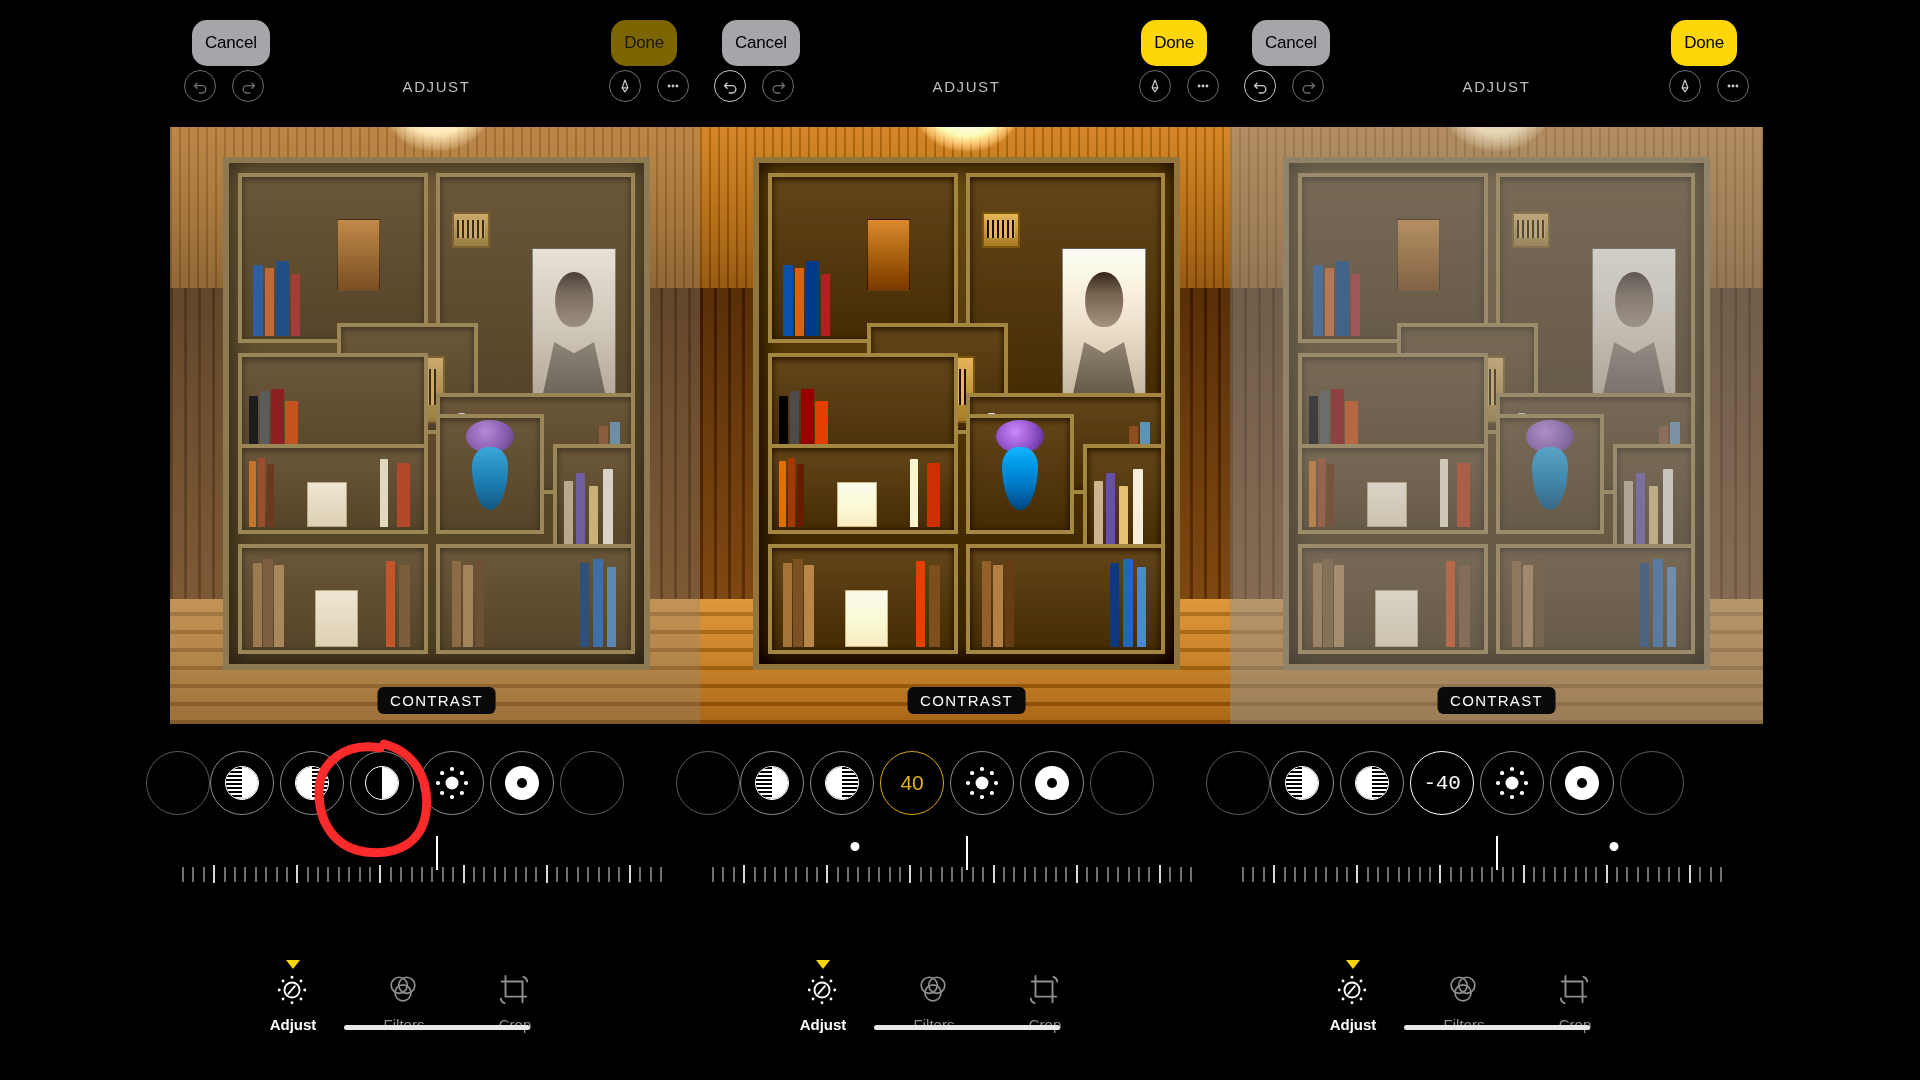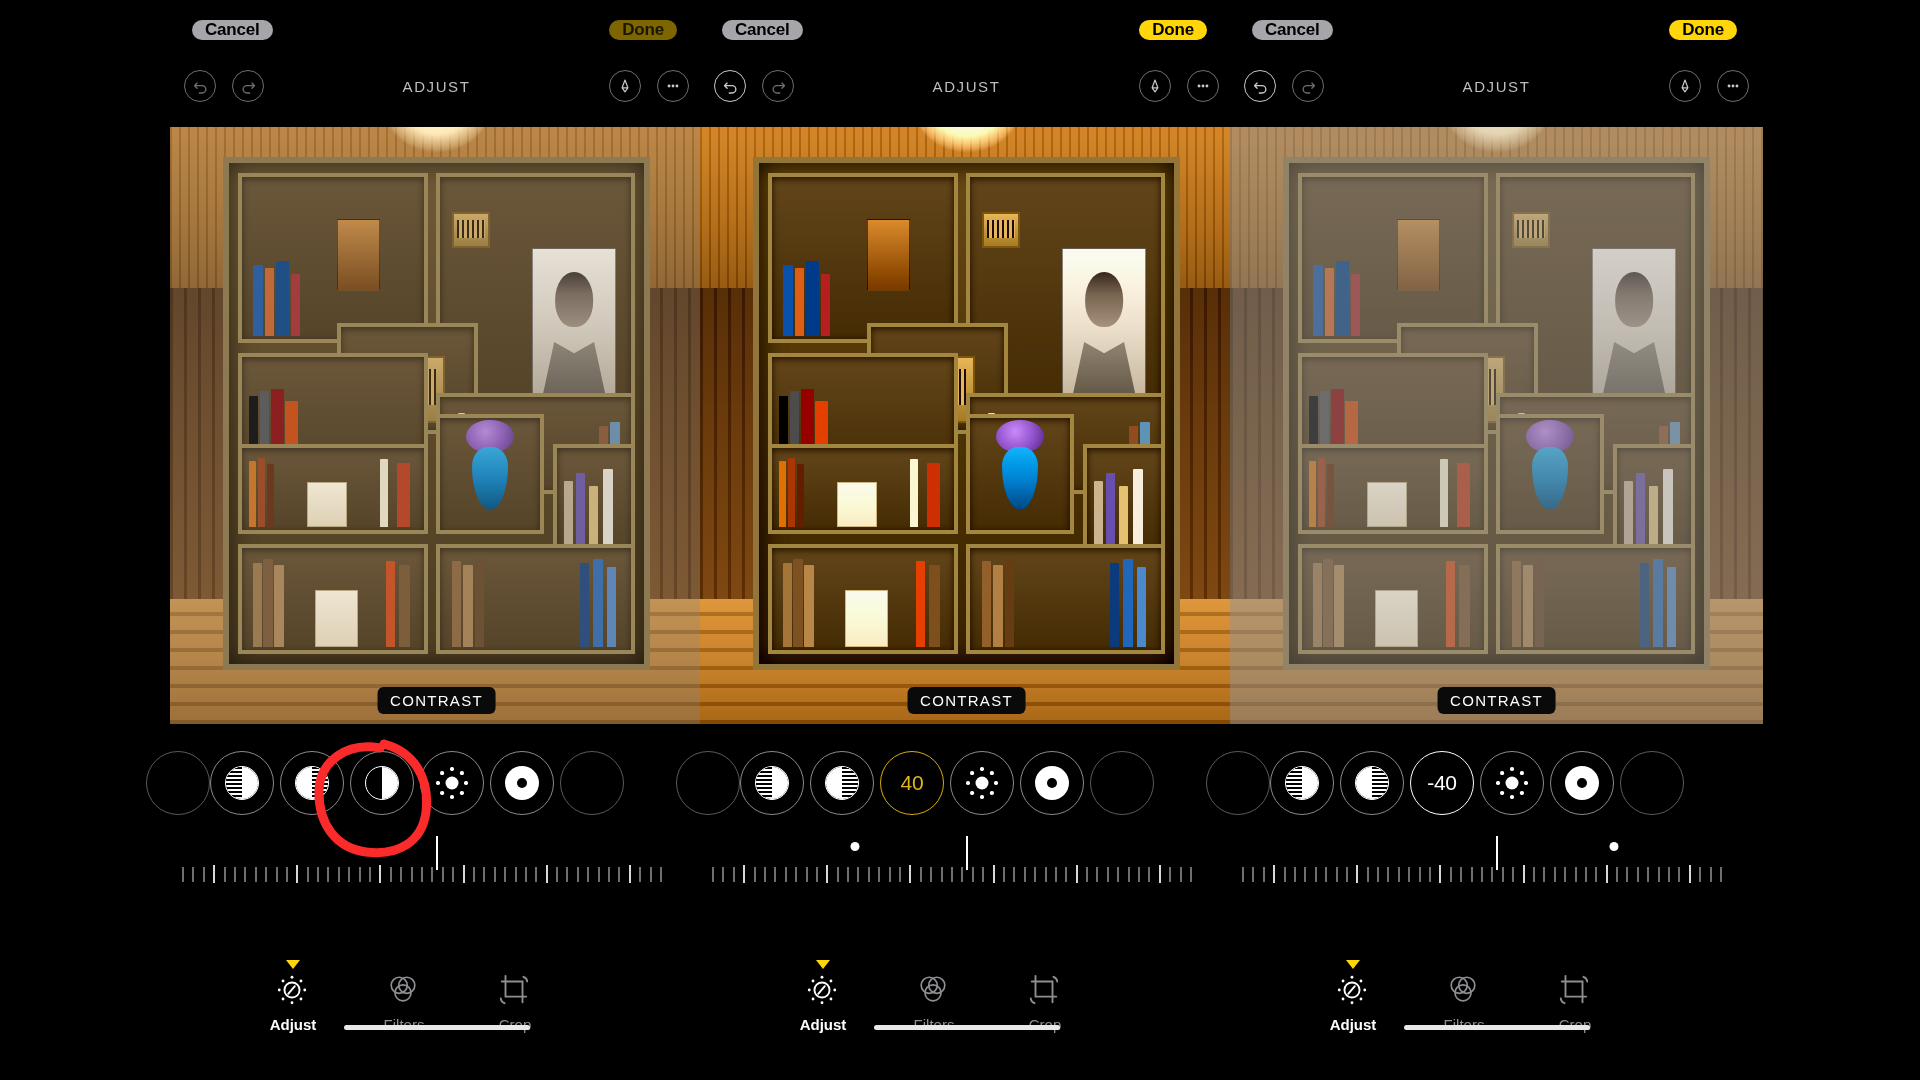--- a/index.html
+++ b/index.html
@@ -10,23 +10,23 @@
   #stage{ position:relative; width:1920px; height:1080px; background:#000; }
 
   .panel{ position:absolute; top:0; height:1080px; width:533px; background:#000; }
   .panel.p1{ left:170px; }
   .panel.p2{ left:700px; }
   .panel.p3{ left:1230px; }
 
   
   .topbar{ position:absolute; left:0; top:0; width:100%; height:62px; }
   .pill{
-    position:absolute; top:20px; height:20px; border-radius:15px;
+    position:absolute; top:20px; height:46px; border-radius:15px;
     display:flex; align-items:center; justify-content:center;
-    font-size:17px; font-weight:bold; letter-spacing:-0.2px; color:#000;
+    font-size:17px; font-weight:normal; letter-spacing:-0.2px; color:#000;
     padding:0 13px; cursor:pointer; user-select:none;
   }
   .pill.cancel{ left:22px; background:#a5a5aa; }
   .pill.done{ right:26px; background:#ffd60a; }
   .pill.done.dim{ background:#7d6600; color:#1a1500; }
 
   
   .toolrow{ position:absolute; left:0; top:62px; width:100%; height:48px; }
   .circbtn{
     position:absolute; top:8px; width:32px; height:32px; border-radius:50%;
@@ -817,21 +817,21 @@
           </div>
       </div>
       <div class="ic" style="left:110px;">
         <div class="g-wrap">
             <div class="g-circle">
               <div class="g-left-solid"></div>
               <div class="g-right-stripe"></div>
             </div>
           </div>
       </div>
-      <div class="ic active-white" style="left:180px;">
+      <div class="ic active-white" style="left:180px;font-family:Liberation Mono, monospace;">
         <span class="val white">-40</span>
       </div>
       <div class="ic" style="left:250px;">
         <div class="g-sun">
             <div class="core"></div>
             <div class="ray" style="transform: translate(14px, 0px);"></div>
             <div class="ray" style="transform: translate(9.89949px, 9.89949px);"></div>
             <div class="ray" style="transform: translate(8.57253e-16px, 14px);"></div>
             <div class="ray" style="transform: translate(-9.89949px, 9.89949px);"></div>
             <div class="ray" style="transform: translate(-14px, 1.71451e-15px);"></div>

